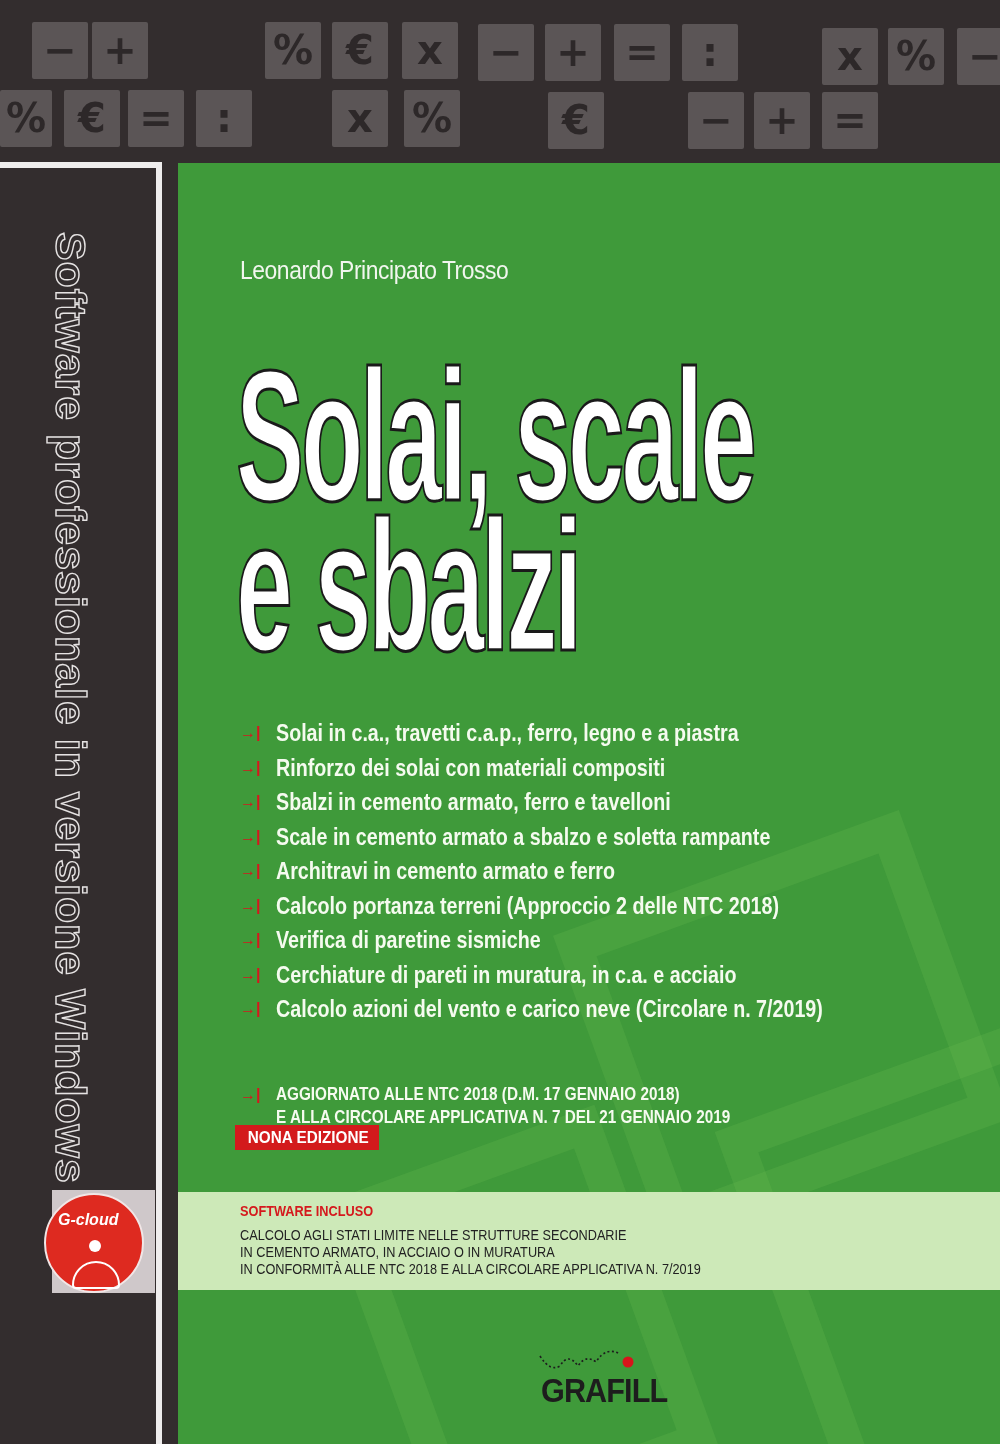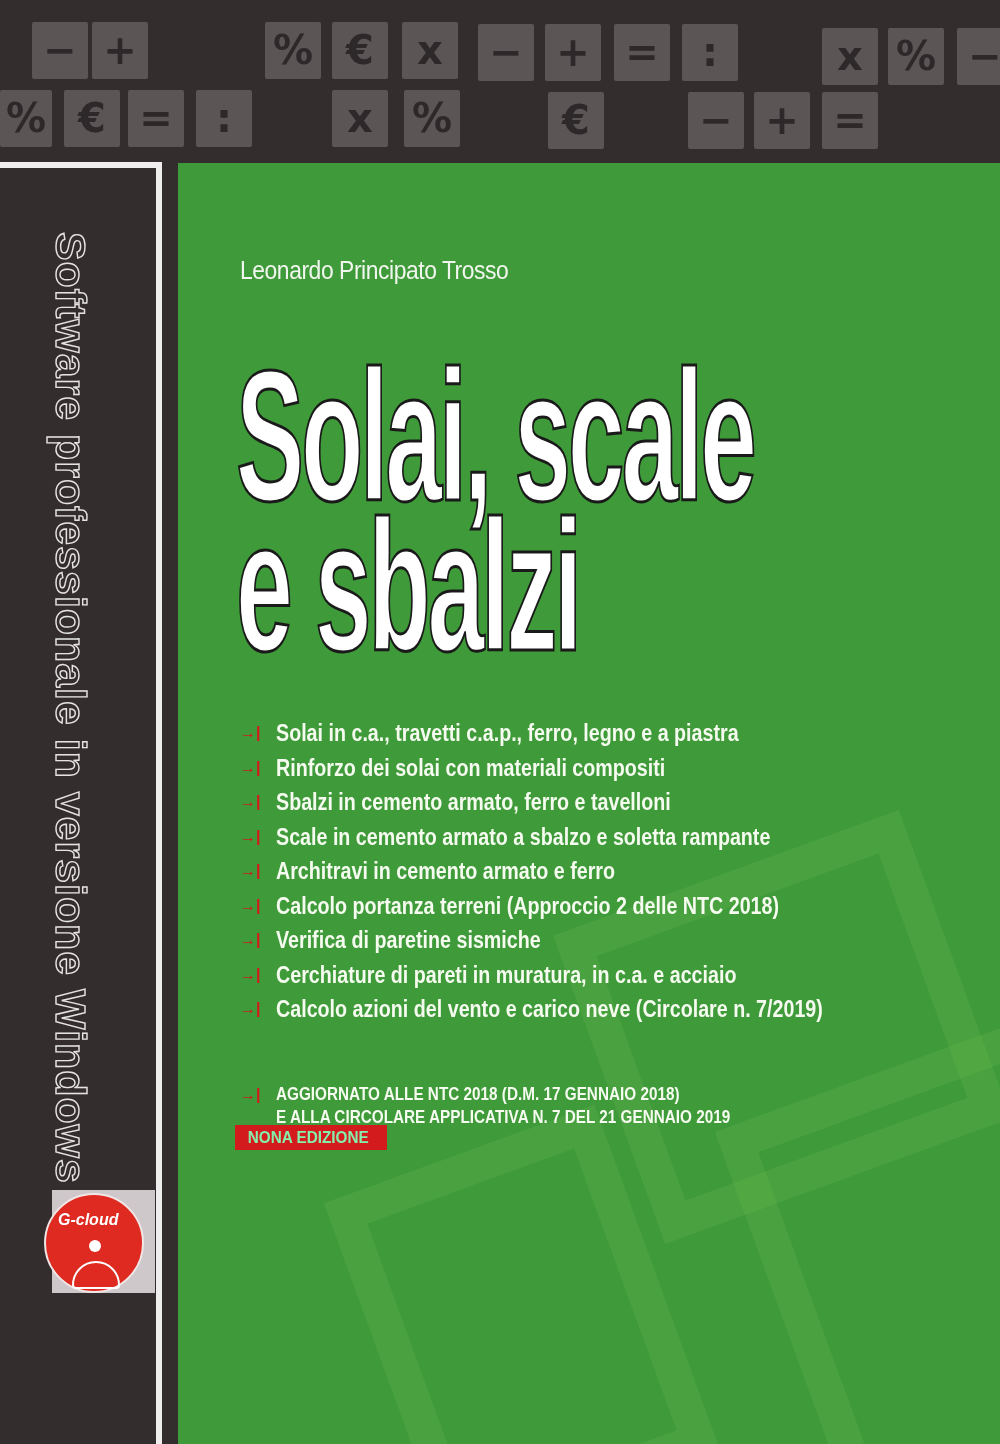--- a/index.html
+++ b/index.html
@@ -16,21 +16,21 @@
   .green{position:absolute;left:178px;top:163px;width:822px;height:1281px;background:#3f9a3a;overflow:hidden;}
   .green .wm{position:absolute;border:34px solid rgba(120,200,90,0.18);transform:rotate(-20deg);}
   .author{position:absolute;left:62px;top:92px;color:#f1f6ee;font-size:26px;letter-spacing:-0.5px;transform:scaleX(0.88);transform-origin:0 0;}
   .title{position:absolute;left:58px;top:198px;color:#fff;font-weight:bold;font-size:186px;line-height:150px;letter-spacing:-6px;-webkit-text-stroke:3px #1a1a1a;transform:scaleX(0.55);transform-origin:0 0;white-space:nowrap;}
   .features{position:absolute;left:62px;top:553px;margin:0;padding:0;list-style:none;}
   .features li{height:34.5px;display:flex;align-items:center;color:#f5fbef;font-weight:bold;font-size:24px;white-space:nowrap;}
   .features li .txt{display:inline-block;transform:scaleX(0.82);transform-origin:0 50%;}
   .arrow{display:inline-block;width:36px;color:#d6171e;font-size:16px;font-weight:bold;}
   .update{position:absolute;left:62px;top:920px;display:flex;color:#f5fbef;font-weight:bold;font-size:18px;line-height:23px;}
   .update .lines{transform:scaleX(0.85);transform-origin:0 0;}
-  .edition{position:absolute;left:57px;top:962px;background:#d31a1c;color:#86efac;font-weight:bold;font-size:17px;padding:3px 12px 2px 6px;}
+  .edition{position:absolute;left:57px;top:962px;background:#d31a1c;color:#ffffff;font-weight:bold;font-size:17px;padding:3px 4px 2px 6px;}
   .edition span{display:inline-block;transform:scaleX(0.9);}
   .software{position:absolute;left:0;top:1029px;width:822px;height:98px;background:#cde9b8;}
   .sw-head{position:absolute;left:62px;top:10px;color:#d5191d;font-weight:bold;font-size:15px;transform:scaleX(0.85);transform-origin:0 0;}
   .sw-lines{position:absolute;left:62px;top:34px;color:#222;font-size:15.5px;line-height:17px;transform:scaleX(0.82);transform-origin:0 0;white-space:nowrap;}
   .publisher{position:absolute;left:358px;top:1185px;width:120px;height:60px;}
   .publisher .name{position:absolute;left:5px;top:23px;font-weight:bold;font-size:34px;color:#1d1d1d;letter-spacing:-1px;transform:scaleX(0.9);transform-origin:0 0;}
   
   .badge-bg{position:absolute;left:52px;top:1190px;width:103px;height:103px;background:#cfc8ca;}
   .badge{position:absolute;left:44px;top:1193px;width:100px;height:100px;border-radius:50%;background:#de2a20;border:2px solid #f1e6e6;box-sizing:border-box;}
   .badge .lbl{position:absolute;left:12px;top:16px;color:#fff;font-weight:bold;font-size:16px;font-style:italic;}
@@ -134,15 +134,30 @@
     <div class="update">
       <span class="arrow">→|</span>
       <div class="lines">
         <div>AGGIORNATO ALLE NTC 2018 (D.M. 17 GENNAIO 2018)</div>
         <div>E ALLA CIRCOLARE APPLICATIVA N. 7 DEL 21 GENNAIO 2019</div>
       </div>
     </div>
 
     <div class="edition"><span>NONA EDIZIONE</span></div>
 
+    <div class="software">
+      <div class="sw-head">SOFTWARE INCLUSO</div>
+      <div class="sw-lines">
+        <div>CALCOLO AGLI STATI LIMITE NELLE STRUTTURE SECONDARIE</div>
+        <div>IN CEMENTO ARMATO, IN ACCIAIO O IN MURATURA</div>
+        <div>IN CONFORMITÀ ALLE NTC 2018 E ALLA CIRCOLARE APPLICATIVA N. 7/2019</div>
+      </div>
+    </div>
 
+    <div class="publisher">
+      <svg width="120" height="30" style="position:absolute;left:0;top:0">
+        <path d="M4 8 Q14 24 24 18 Q32 4 42 18 Q50 6 60 14 Q70 -2 84 6" fill="none" stroke="#1d1d1d" stroke-width="1.6" stroke-dasharray="2 2.5"></path>
+        <circle cx="92" cy="14" r="5.5" fill="#d8151b"></circle>
+      </svg>
+      <span class="name">GRAFILL</span>
+    </div>
   </div>
 </div>
 
 </body></html>

